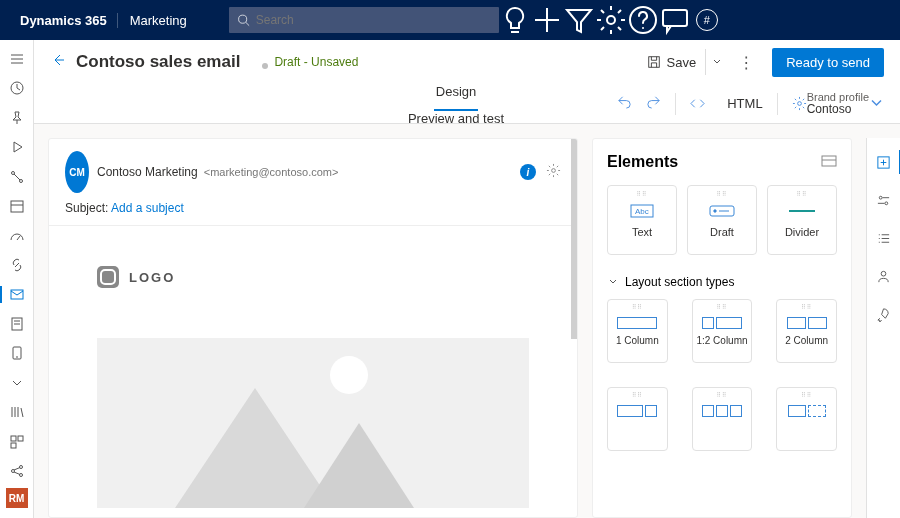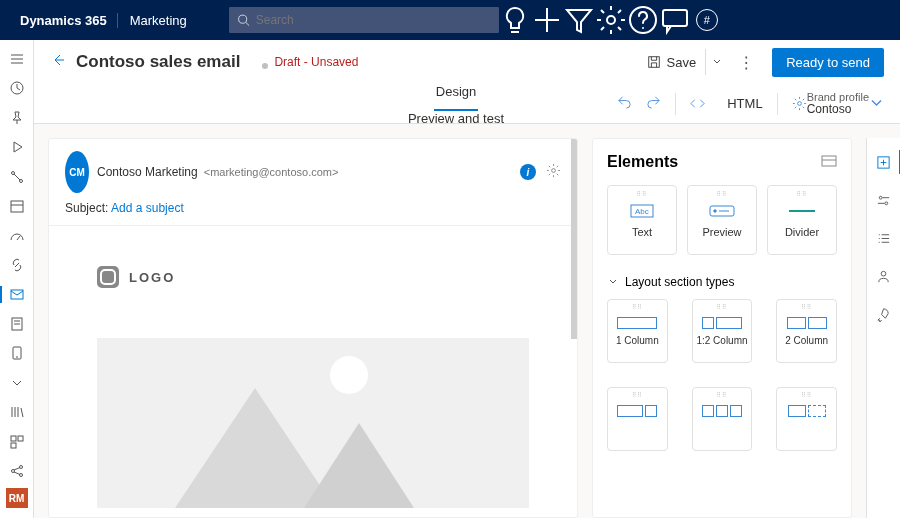--- a/index.html
+++ b/index.html
@@ -23,21 +23,21 @@
 .left-rail .ritem.active::before { content:""; position:absolute; left:0; top:4px; bottom:4px; width:2px; background:#0078d4; }
 .left-rail svg { stroke: #555; fill: none; width: 16px; height: 16px; }
 .left-rail .bottom-avatar { margin-top: auto; margin-bottom: 10px; width: 22px; height: 22px; background: #c84e28; color:#fff; font-size: 10px; font-weight:600; display:flex;align-items:center;justify-content:center; }
 
 .main { flex: 1; display: flex; flex-direction: column; position: relative; }
 
 
 .cmdbar { height: 44px; display: flex; align-items: center; padding: 0 16px; border-bottom: none; }
 .cmdbar .back { color:#0078d4; margin-right: 10px; cursor:pointer; }
 .cmdbar .title { font-size: 17px; font-weight: 600; color: #323130; }
-.cmdbar .status { margin-left: 22px; font-size: 12px; color: #b91c1c; display:flex; align-items:flex-end; }
+.cmdbar .status { margin-left: 22px; font-size: 12px; color: #4d7c0f; display:flex; align-items:flex-end; }
 .cmdbar .status .dot { width:6px;height:6px;border-radius:50%;background:#bfbfbf;margin-right:6px; }
 .cmdbar .sp { flex:1; }
 .cmdbar .savebtn { display:flex; align-items:center; font-size:13px; color:#323130; cursor:pointer; border:1px solid transparent; padding:4px 4px; }
 .cmdbar .savebtn svg { width:14px;height:14px; margin-right:6px; stroke:#323130; fill:none; }
 .cmdbar .chev { padding:4px 6px; border-left:1px solid #ddd; margin-left:4px; cursor:pointer; }
 .cmdbar .more { padding: 0 10px; cursor:pointer; color:#555; }
 .cmdbar .primary { background:#0078d4; color:#fff; font-size:13px; padding:7px 14px; border-radius:2px; cursor:pointer; margin-left:8px; }
 
 
 .tabsrow { height: 40px; display:flex; align-items:center; padding: 0 16px; border-bottom: 1px solid #e1e1e1; position:relative;flex-direction:column; }
@@ -377,21 +377,21 @@
             </div>
           <div class="elcard">
               <span class="grip">⠿⠿</span>
             <div class="ico">
                 <svg width="26" height="12" viewBox="0 0 26 12" fill="none" stroke="#3a87d6">
                   <rect x="1" y="1" width="24" height="10" rx="2"></rect>
                   <circle cx="6" cy="6" r="1.2" fill="#3a87d6"></circle>
                   <line x1="10" y1="6" x2="20" y2="6"></line>
                 </svg>
               </div>
-            <span>Preview</span>
+            <span>Draft</span>
             </div>
           <div class="elcard">
               <span class="grip">⠿⠿</span>
             <div class="ico">
                 <svg width="26" height="4" viewBox="0 0 26 4">
                   <line x1="0" y1="2" x2="26" y2="2" stroke="#199793" stroke-width="2"></line>
                 </svg>
               </div>
             <span>Divider</span>
             </div>

